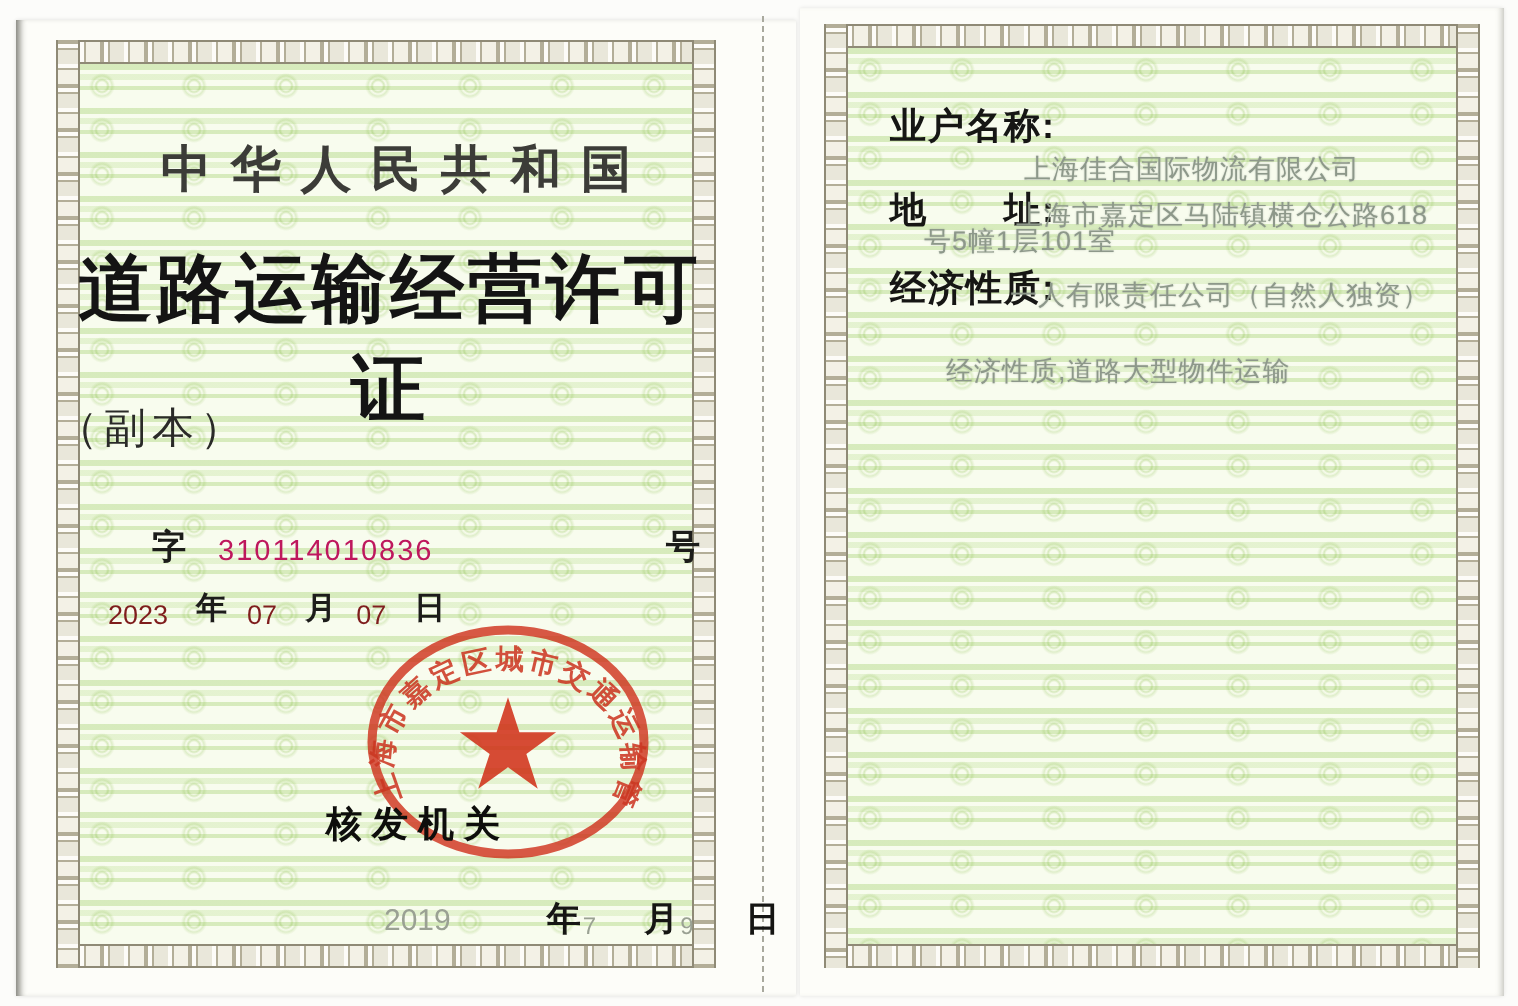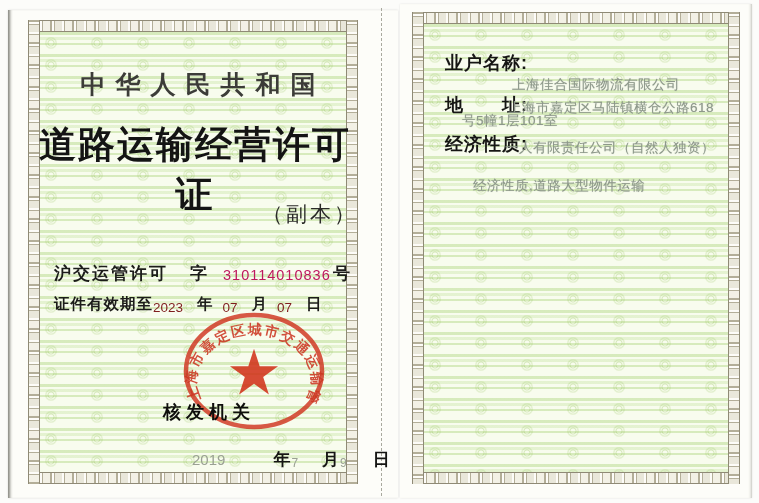--- a/index.html
+++ b/index.html
@@ -60,21 +60,21 @@
     font-family:"Liberation Serif", serif;
     font-size:25px; letter-spacing:10px; padding-left:10px;
     color:#3c3c38; font-weight:600;
   }
   .main-title {
     left:10px; width:350px; top:110px; text-align:center;
     font-size:37px; font-weight:bold; letter-spacing:2px; padding-left:2px;
     color:#141414;
   }
   .copy-sub {
-    left:20px; width:330px; top:190px; text-align:right;
+    left:20px; width:330px; top:190px; text-align:left;
     font-family:"Liberation Serif", serif;
     font-size:21px; letter-spacing:3px; color:#2a2a28;
   }
   .lic-line { left:46px; top:252px; width:296px; display:flex; align-items:baseline; color:#1c1c1a; }
   .lic-prefix { font-size:17px; font-weight:bold; letter-spacing:2px; }
   .lic-zi { font-size:17px; font-weight:bold; margin-left:22px; }
   .lic-num { font-size:14.5px; margin-left:16px; letter-spacing:1px; color:#be185d; position:relative; top:1px; }
   .lic-hao { font-size:17px; font-weight:bold; margin-left:auto; }
   .valid-line { left:46px; top:284px; display:flex; align-items:baseline; color:#1c1c1a; }
   .valid-label { font-size:15.5px; font-weight:bold; letter-spacing:1px; }
@@ -117,28 +117,26 @@
       <div class="f-strip f-v f-left"></div>
       <div class="f-strip f-v f-right"></div>
       <div class="guilloche"></div>
     </div>
 
     <div class="abs country">中华人民共和国</div>
     <div class="abs main-title">道路运输经营许可证</div>
     <div class="abs copy-sub">（副本）</div>
 
     <div class="abs lic-line">
-      <span class="lic-prefix">沪交运管许可</span>
       <span class="lic-zi">字</span>
       <span class="lic-num">310114010836</span>
       <span class="lic-hao">号</span>
     </div>
 
     <div class="abs valid-line">
-      <span class="valid-label">证件有效期至</span>
       <span class="faded-num">2023</span>
       <span class="unit">年</span>
       <span class="faded-num">07</span>
       <span class="unit">月</span>
       <span class="faded-num">07</span>
       <span class="unit">日</span>
     </div>
 
     <svg class="abs seal" viewBox="0 0 148 122" xmlns="http://www.w3.org/2000/svg">
       <ellipse cx="74" cy="61" rx="68" ry="56" fill="none" stroke="rgba(206,45,24,0.85)" stroke-width="4.5"></ellipse>

